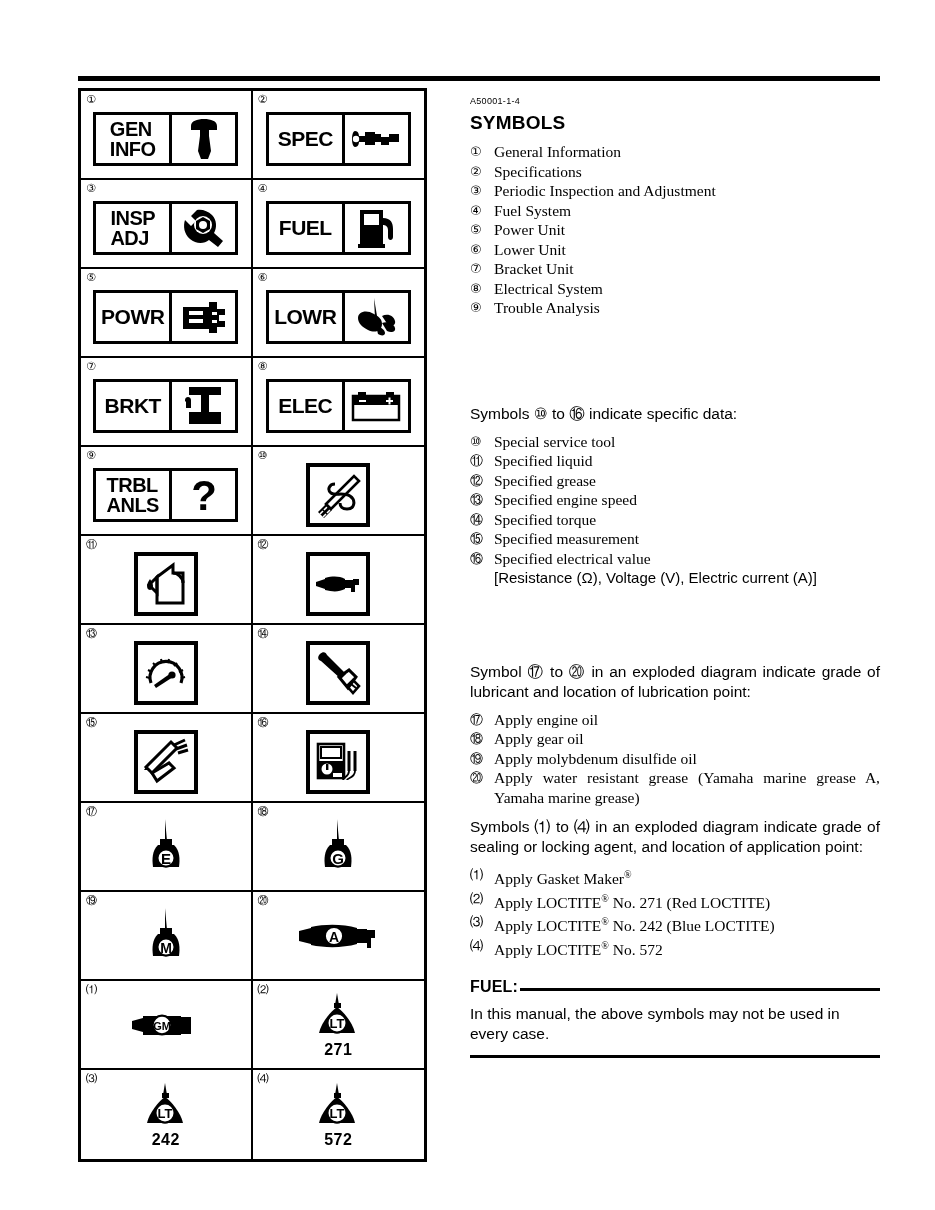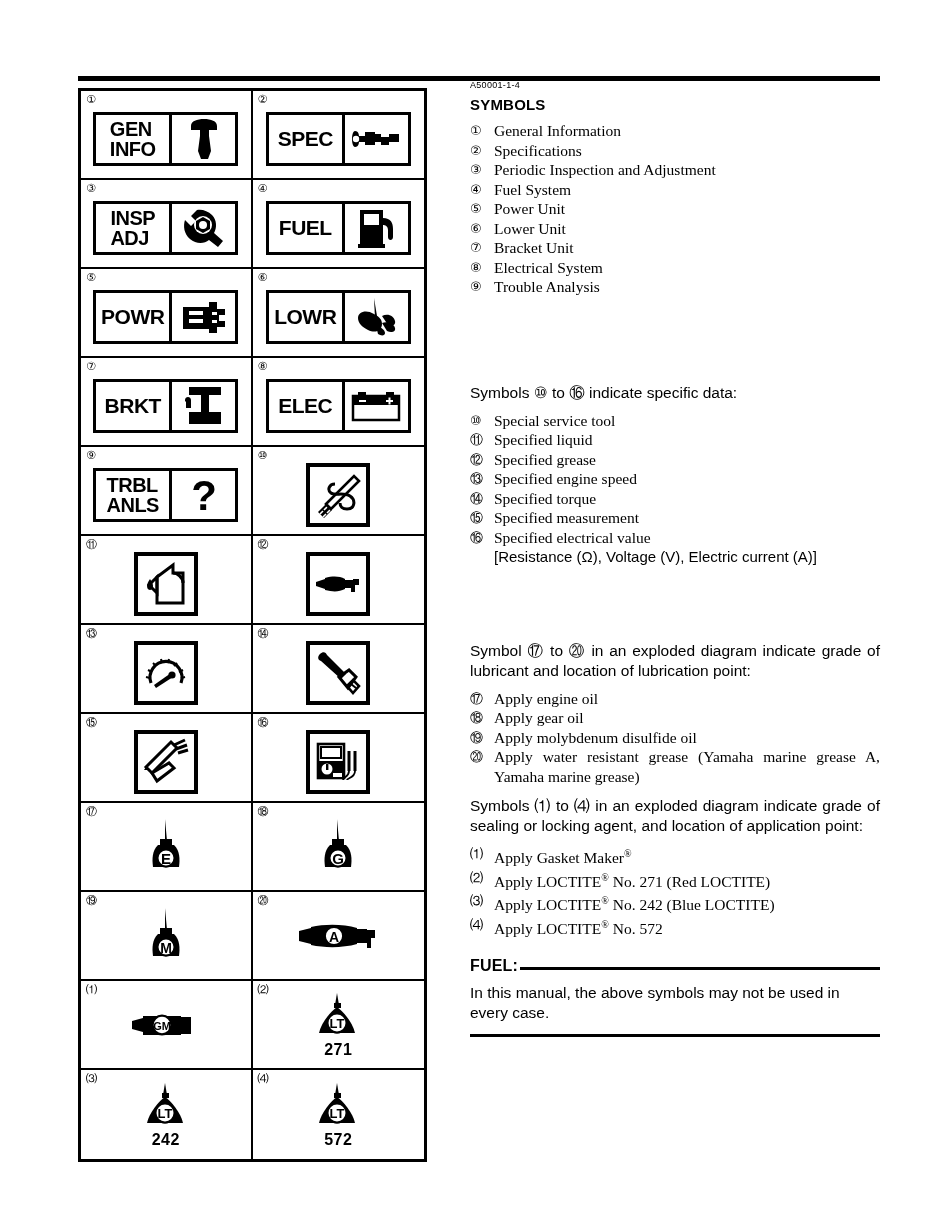--- a/index.html
+++ b/index.html
@@ -76,25 +76,25 @@
   
   .plain{ display:flex; flex-direction:column; align-items:center; justify-content:center; }
   .plain svg{ display:block; }
   .plain .code{
     font-weight:bold; font-size:16px; line-height:16px; margin-top:1px;
     letter-spacing:0.5px;
   }
 
   
   #text-col{
-    position:absolute; left:470px; top:80px; width:410px;
+    position:absolute; left:470px; top:96px; width:410px;
   }
   .doccode{ font-size:9px; letter-spacing:0.3px; margin-bottom:6px;
             font-family:"Liberation Sans", sans-serif; }
-  h1.title{ font-size:15px; font-weight:bold; margin:0 0 3px 0; letter-spacing:0.2px; }
+  h1.title{ font-size:19px; font-weight:bold; margin:0 0 3px 0; letter-spacing:0.2px; }
   .para{
     font-size:15.5px; line-height:20px; margin:0 0 2px 0;
     text-align:justify; text-justify:inter-word;
   }
   .para.nojust{ text-align:left; }
   ul.symlist{ list-style:none; margin:8px 0 0 0; padding:0; }
   ul.symlist li{
     font-size:15.5px; line-height:19.5px;
     display:flex; align-items:flex-start;
   }

